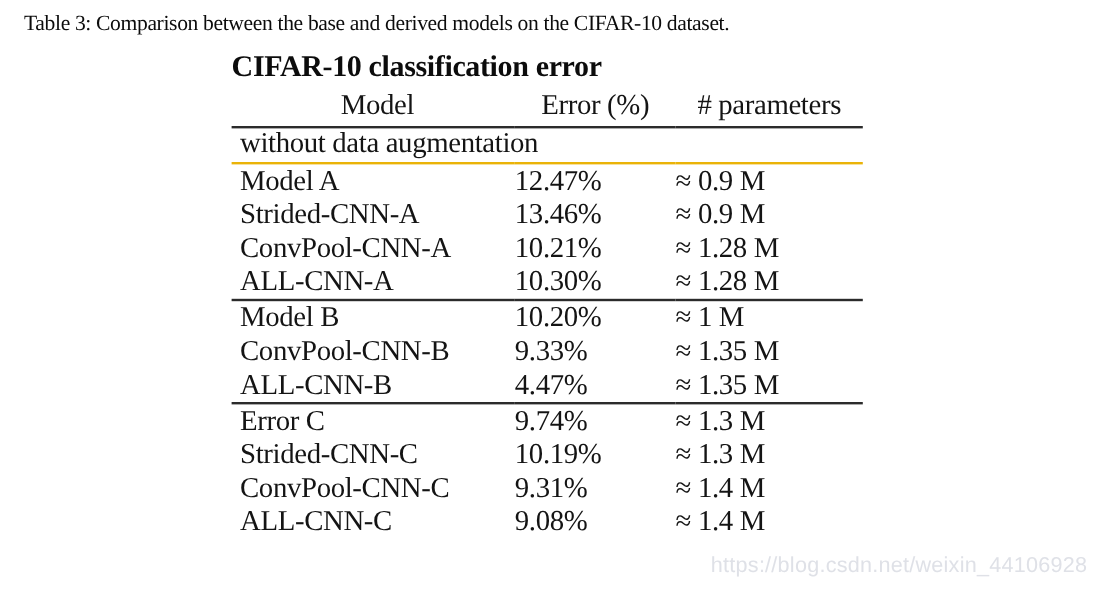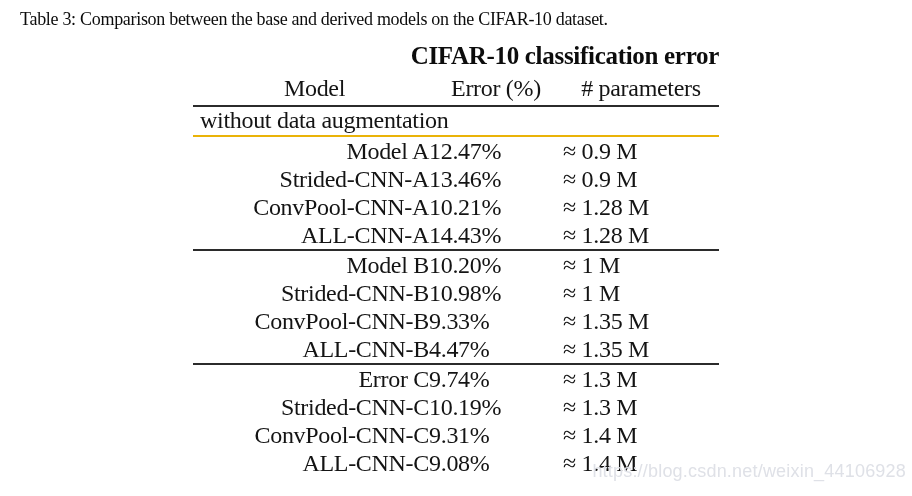--- a/index.html
+++ b/index.html
@@ -26,21 +26,21 @@
     letter-spacing: -0.3px;
     color: #0c0c0c;
   }
   .table-wrap {
     position: absolute;
     left: 193px;
     top: 42px;
     width: 526px;
   }
   .table-title {
-    text-align: right;
+    text-align: left;
     font-weight: bold;
     font-size: 25px;
     line-height: 27px;
     margin: 0 0 0 0;
     letter-spacing: -0.3px;
     color: #0c0c0c;
   }
   table.results {
     border-collapse: collapse;
     width: 526px;
@@ -70,21 +70,21 @@
   }
   tbody.section { border-top: 0; }
   tbody.section + tbody.section { border-top: 2px solid #2b2b2b; }
   tbody.section td {
     height: 28px;
     padding: 0;
     vertical-align: middle;
     letter-spacing: -0.3px;
     white-space: nowrap;
   }
-  tbody.section td.model { padding-left: 7px; text-align: right; }
+  tbody.section td.model { padding-left: 7px; }
   td.error .num.bold { font-weight: normal; }
   .watermark {
     position: absolute;
     right: 6px;
     top: 461px;
     font-family: "Liberation Sans", "DejaVu Sans", sans-serif;
     font-size: 18px;
     color: #dfe1e7;
     letter-spacing: 0.2px;
   }
@@ -126,36 +126,31 @@
   </tr>
 
   <tr>
     <td class="model">ConvPool-CNN-A</td>
     <td class="error"><span class="num bold">10.21</span><span class="pct">%</span></td>
     <td class="params">≈ 1.28 M</td>
   </tr>
 
   <tr>
     <td class="model">ALL-CNN-A</td>
-    <td class="error"><span class="num">14.43</span><span class="pct">%</span></td>
+    <td class="error"><span class="num">10.30</span><span class="pct">%</span></td>
     <td class="params">≈ 1.28 M</td>
   </tr>
 </tbody>
     <tbody class="section">
   <tr>
     <td class="model">Model B</td>
     <td class="error"><span class="num">10.20</span><span class="pct">%</span></td>
     <td class="params">≈ 1 M</td>
   </tr>
 
-  <tr>
-    <td class="model">Strided-CNN-B</td>
-    <td class="error"><span class="num">10.98</span><span class="pct">%</span></td>
-    <td class="params">≈ 1 M</td>
-  </tr>
 
   <tr>
     <td class="model">ConvPool-CNN-B</td>
     <td class="error"><span class="num">9.33</span><span class="pct">%</span></td>
     <td class="params">≈ 1.35 M</td>
   </tr>
 
   <tr>
     <td class="model">ALL-CNN-B</td>
     <td class="error"><span class="num bold">4.47</span><span class="pct">%</span></td>

